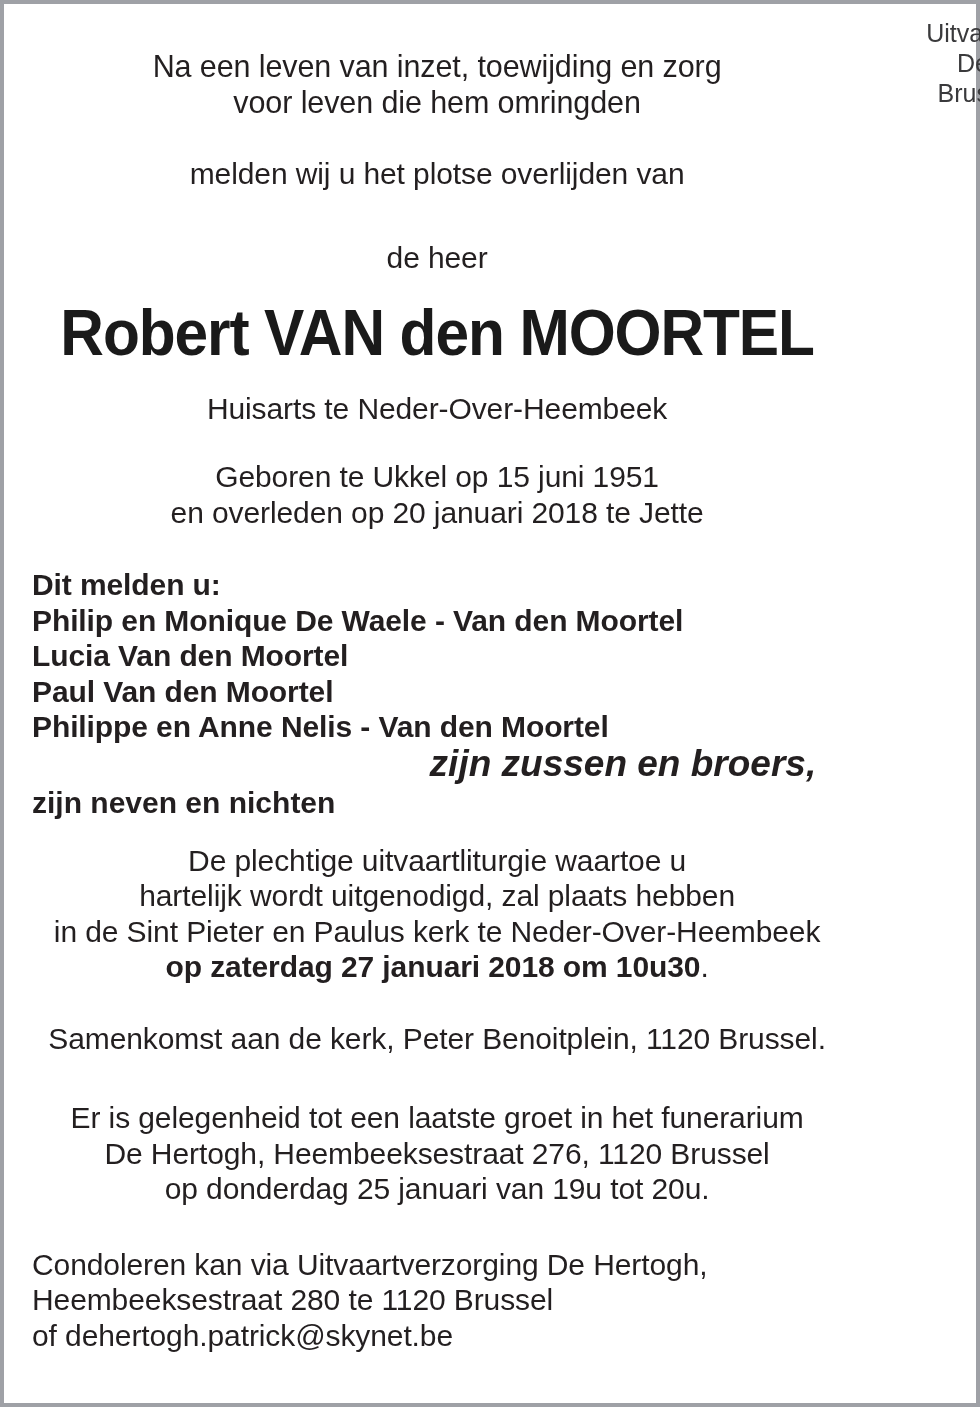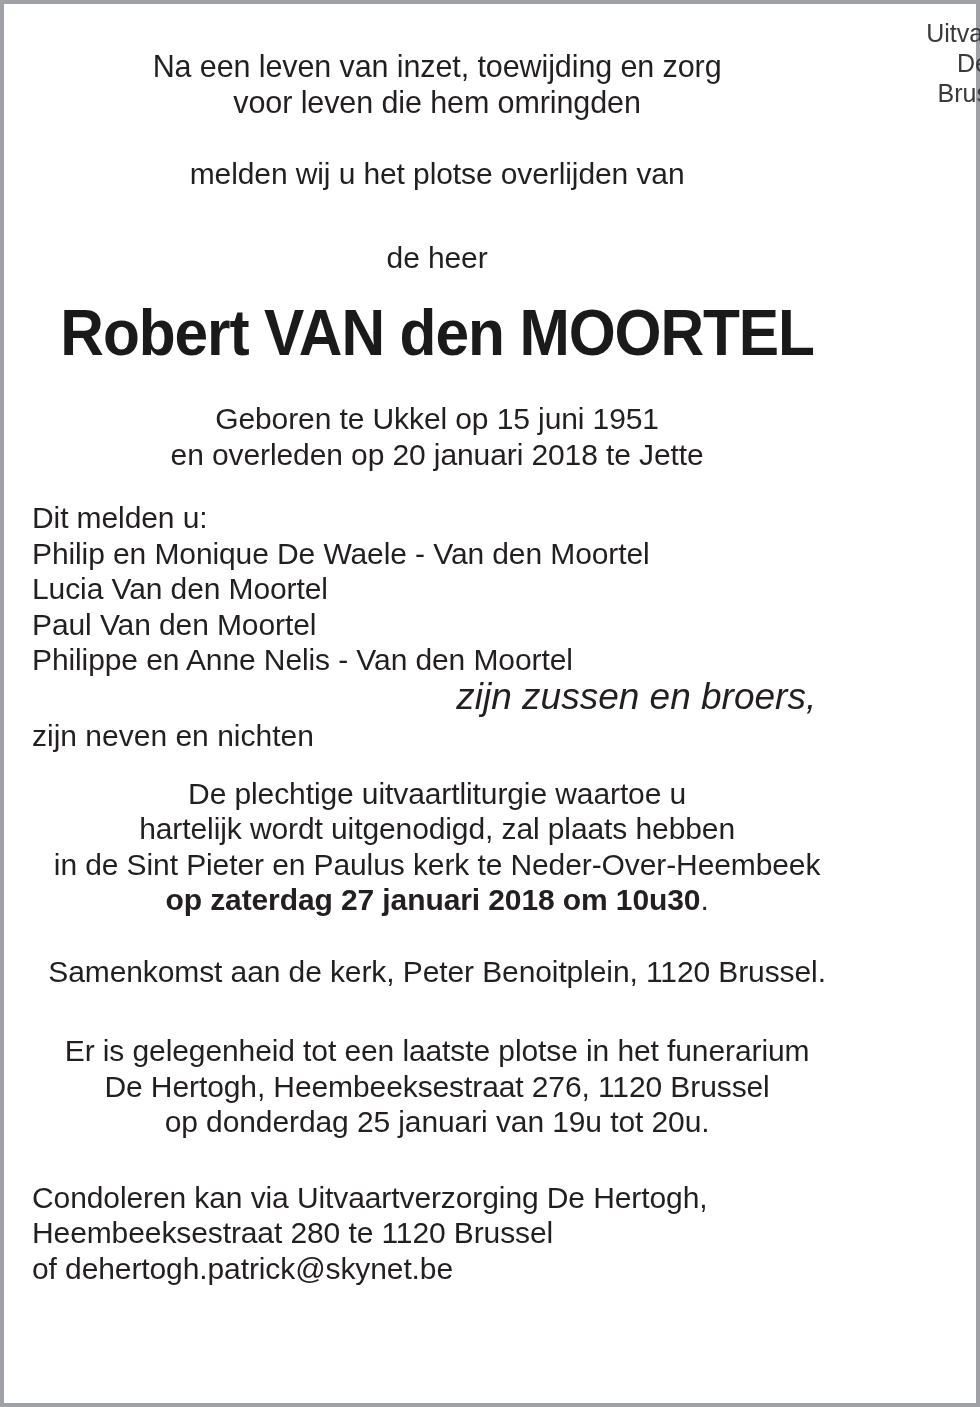--- a/index.html
+++ b/index.html
@@ -81,21 +81,22 @@
     margin-top: 22px;
     font-size: 30px;
     line-height: 36px;
   }
 
   .dates-block {
     margin-top: 32px;
   }
 
   .family-block {
-    margin-top: 28px;
+    margin-top: 37px;
+    font-weight: bold;
   }
   .family-block .line {
     font-size: 30px;
     line-height: 35.5px;
   }
 
   .family-italic {
     font-style: italic;
     font-size: 37px;
     line-height: 35.5px;
@@ -159,20 +160,21 @@
     <div class="announce-block">
       <div class="line ctr">melden wij u het plotse overlijden van</div>
     </div>
 
     <div class="deheer-block">
       <div class="line ctr">de heer</div>
     </div>
 
     <div class="deceased-name">Robert VAN den MOORTEL</div>
 
+    <div class="profession line ctr">Huisarts te Neder-Over-Heembeek</div>
 
     <div class="dates-block">
       <div class="line ctr">Geboren te Ukkel op 15 juni 1951</div>
       <div class="line ctr">en overleden op 20 januari 2018 te Jette</div>
     </div>
 
     <div class="family-block">
       <div class="line lft">Dit melden u:</div>
       <div class="line lft">Philip en Monique De Waele - Van den Moortel</div>
       <div class="line lft">Lucia Van den Moortel</div>
@@ -187,21 +189,21 @@
       <div class="line ctr">hartelijk wordt uitgenodigd, zal plaats hebben</div>
       <div class="line ctr">in de Sint Pieter en Paulus kerk te Neder-Over-Heembeek</div>
       <div class="line ctr"><span class="liturgy-bold">op zaterdag 27 januari 2018 om 10u30</span><span>.</span></div>
     </div>
 
     <div class="gathering-block">
       <div class="line ctr">Samenkomst aan de kerk, Peter Benoitplein, 1120 Brussel.</div>
     </div>
 
     <div class="funerarium-block">
-      <div class="line ctr">Er is gelegenheid tot een laatste plotse in het funerarium</div>
+      <div class="line ctr">Er is gelegenheid tot een laatste groet in het funerarium</div>
       <div class="line ctr">De Hertogh, Heembeeksestraat 276, 1120 Brussel</div>
       <div class="line ctr">op donderdag 25 januari van 19u tot 20u.</div>
     </div>
 
     <div class="condolence-block">
       <div class="line lft">Condoleren kan via Uitvaartverzorging De Hertogh,</div>
       <div class="line lft">Heembeeksestraat 280 te 1120 Brussel</div>
       <div class="line lft">of dehertogh.patrick@skynet.be</div>
     </div>
 

